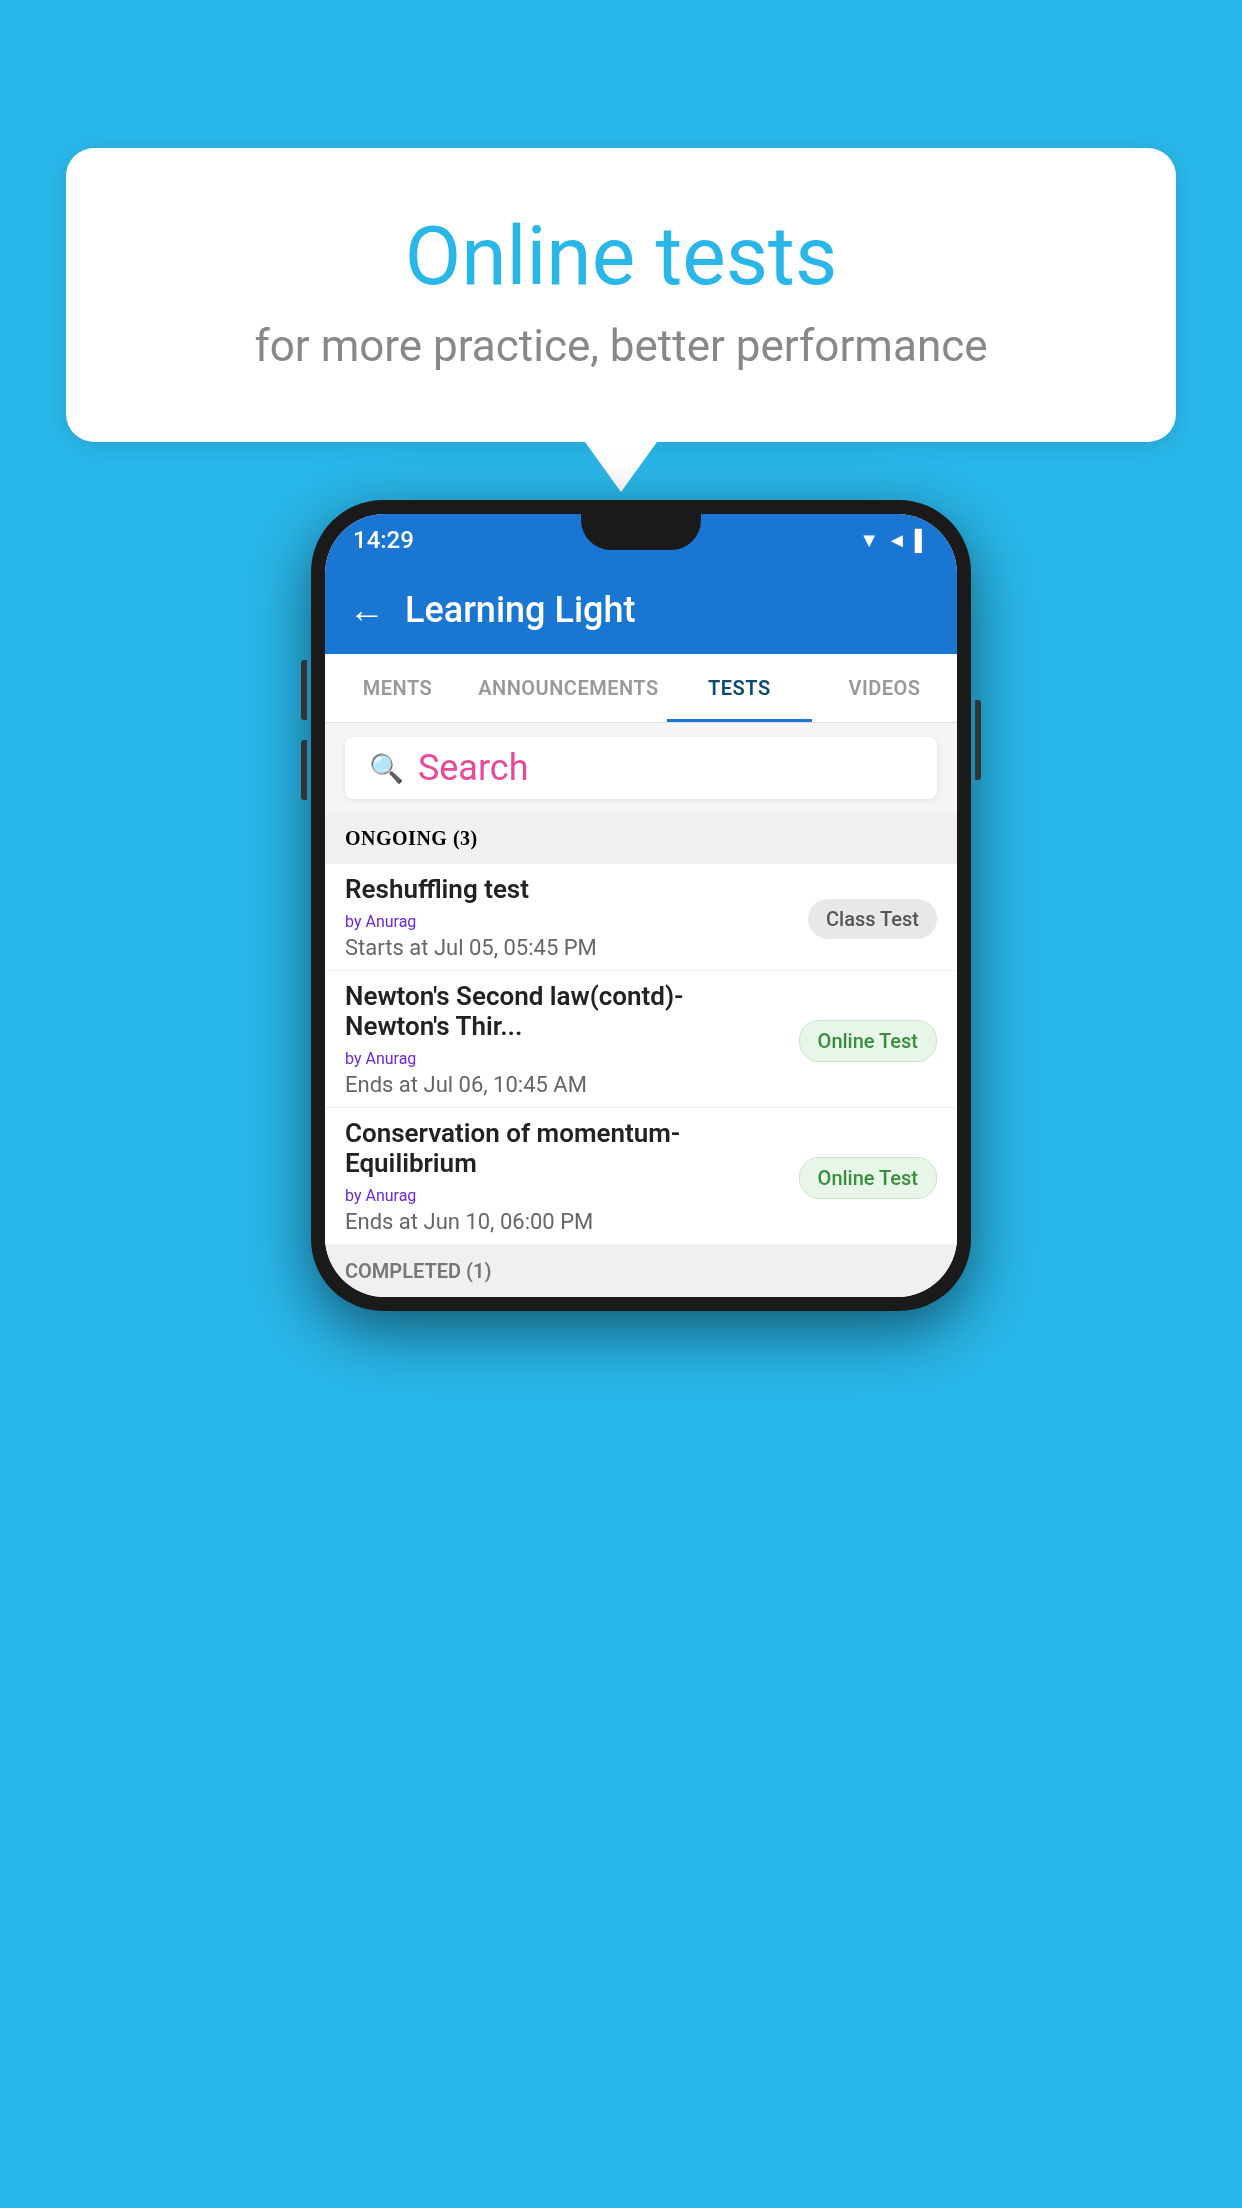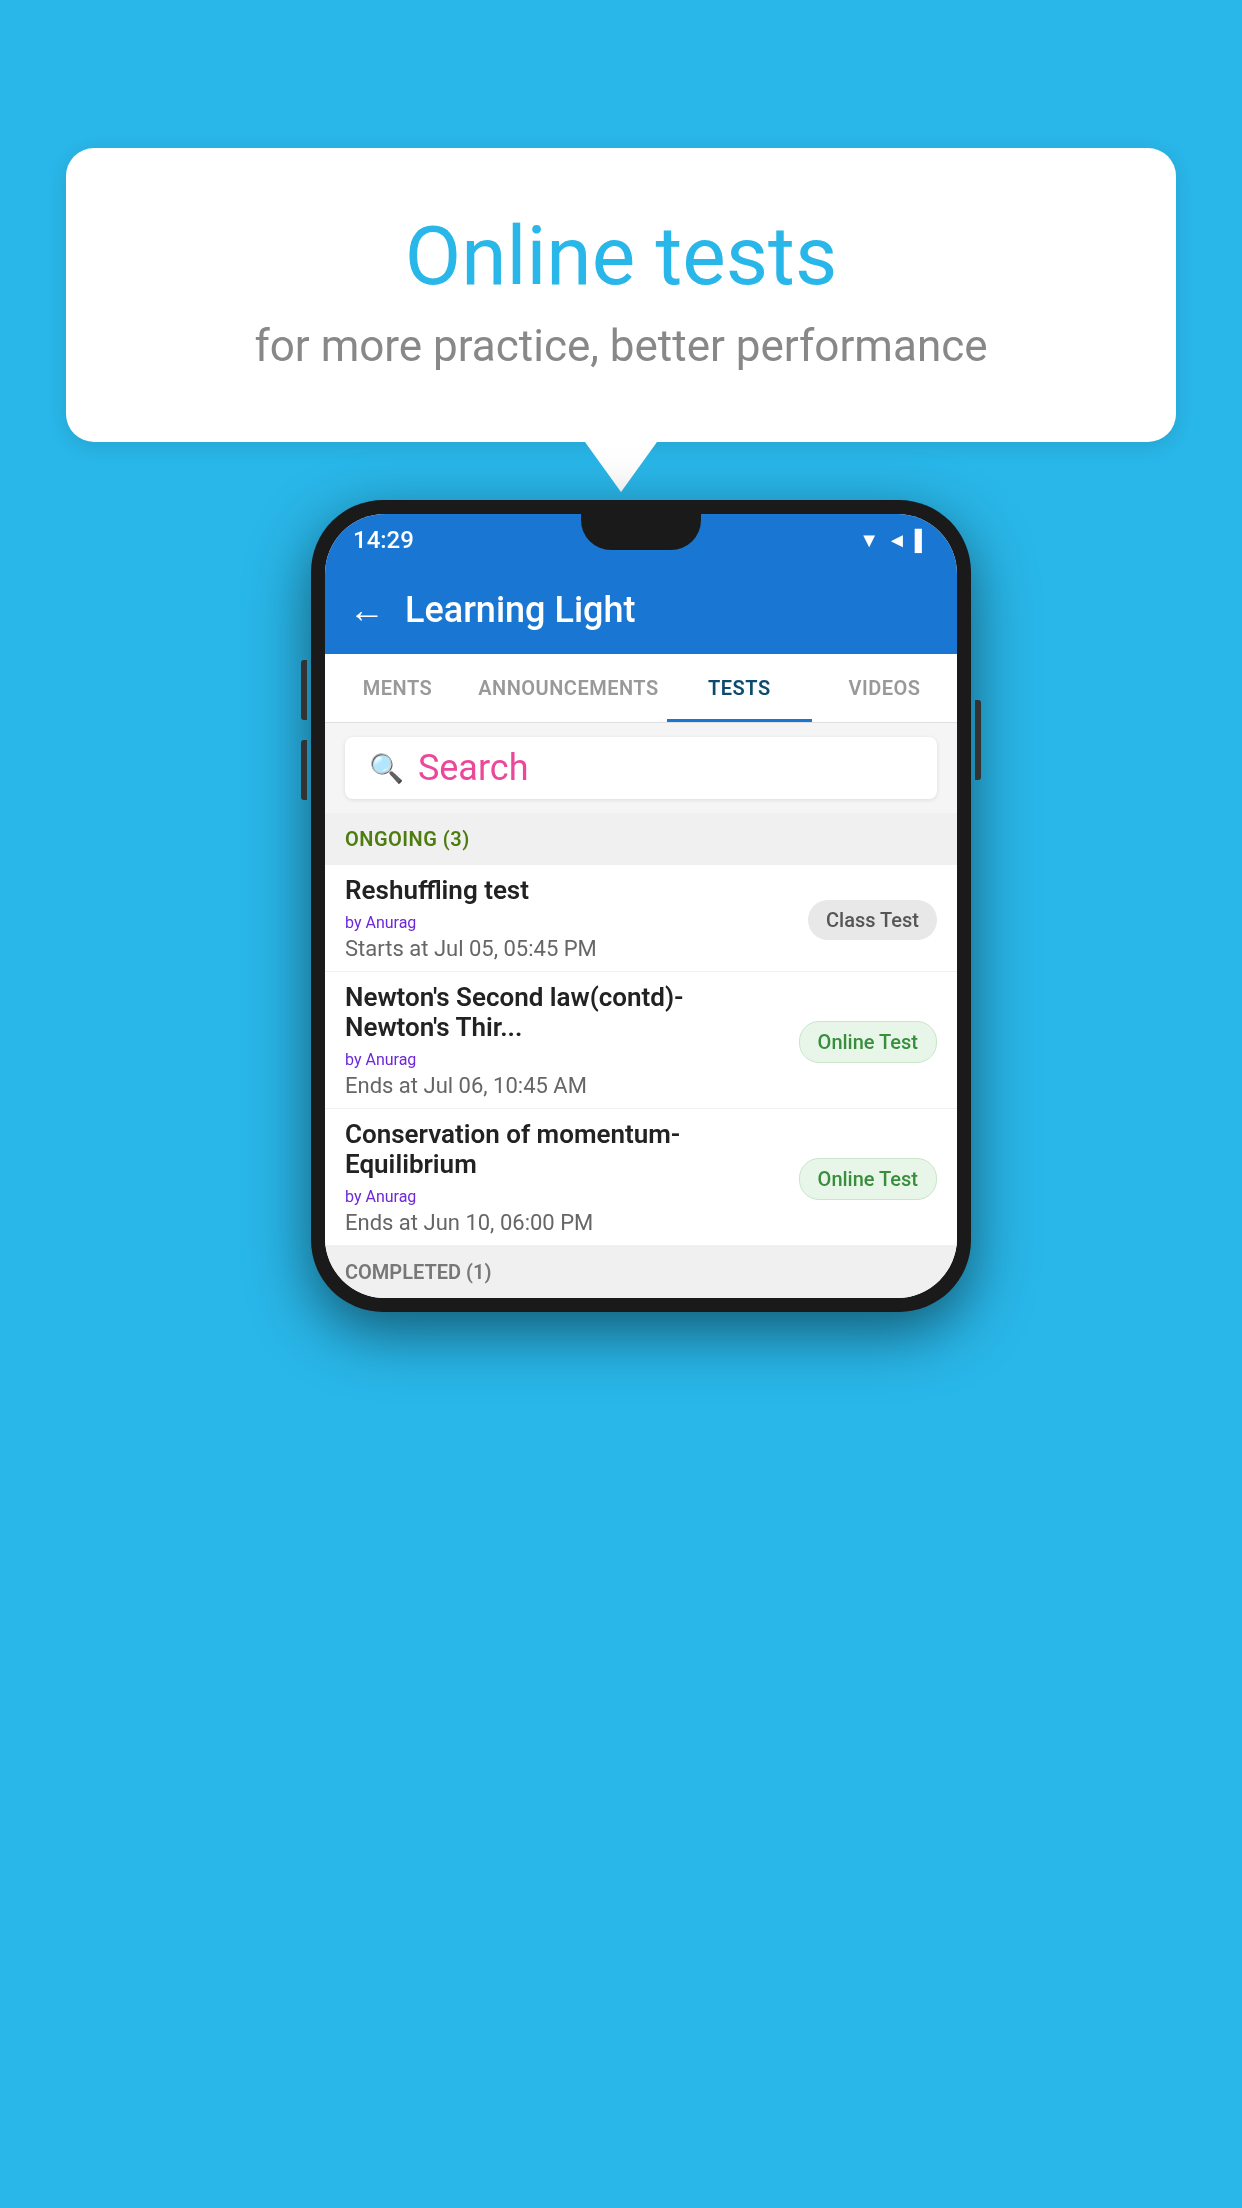--- a/index.html
+++ b/index.html
@@ -200,22 +200,23 @@
       color: #ec4899;
       font-size: 36px;
     }
 
     
     .section-header {
       background: #f0f0f0;
       padding: 14px 20px;
       font-size: 20px;
       font-weight: 600;
-      color: #4d7c0f;
+      color: #000000;
       letter-spacing: 0.5px;
+      font-family: Liberation Serif, serif;
     }
 
     
     .test-list {
       background: white;
     }
 
     .test-item {
       padding: 10px 20px;
       border-bottom: 1px solid #f0f0f0;

